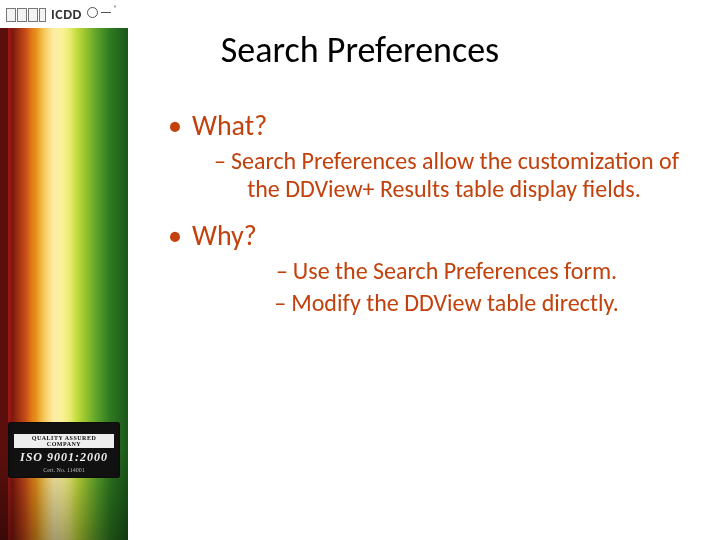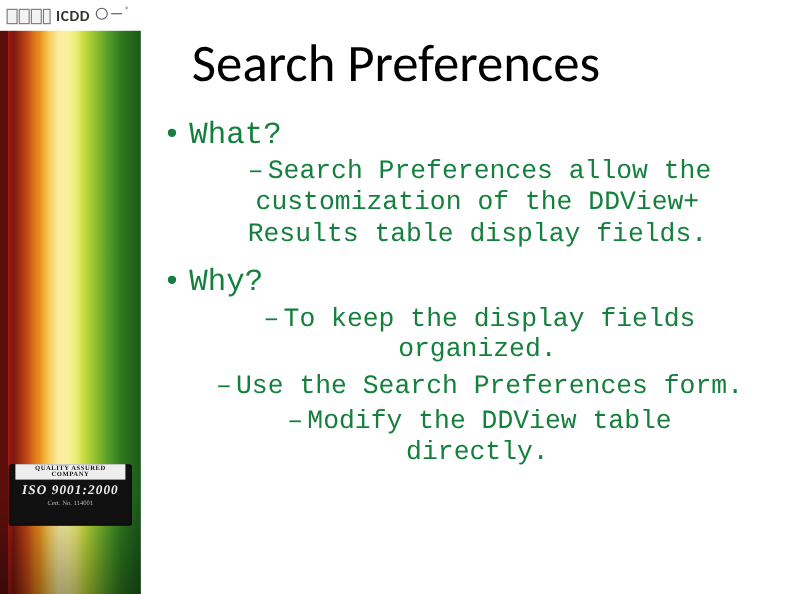--- a/index.html
+++ b/index.html
@@ -114,21 +114,21 @@
     position: absolute;
     left: 8px;
     bottom: 6px;
     width: 112px;
     height: 56px;
     background: #111;
     color: #eee;
     border-radius: 3px;
     text-align: center;
     font-family: "Times New Roman", serif;
-    padding-top: 0;
+    padding-top: 12px;
     box-sizing: border-box;
     box-shadow: 0 0 2px #000 inset;
   }
   .badge .top {
     background: #eee;
     color: #111;
     font-size: 6px;
     letter-spacing: 0.5px;
     padding: 1px 0;
     margin: 0 6px 2px 6px;
@@ -147,33 +147,32 @@
     color: #bbb;
   }
 
   
   .title {
     position: absolute;
     left: 0;
     right: 0;
     top: 28px;
     text-align: center;
-    font-size: 48px;
+    font-size: 36px;
     color: #000;
     font-weight: 400;
   }
 
   
   .body {
     position: absolute;
-    left: 148px;
+    left: 168px;
     top: 108px;
     right: 40px;
-    color: #15803d;
-    font-family: Liberation Mono, monospace;
+    color: #c2410c;
   }
   .l1 {
     font-size: 28px;
     margin-top: 14px;
     margin-bottom: 4px;
   }
   .l1 .bullet {
     display: inline-block;
     width: 24px;
   }
@@ -224,23 +223,20 @@
     <div class="l1">
       <span class="bullet">•</span><span>What?</span>
     </div>
     <div class="l2">
       <span class="dash">–</span><span>Search Preferences allow the customization of the DDView+ Results table display fields.</span>
     </div>
 
     <div class="l1">
       <span class="bullet">•</span><span>Why?</span>
     </div>
-    <div class="l2">
-      <span class="dash">–</span><span>To keep the display fields organized.</span>
-    </div>
 
     <div class="l2">
       <span class="dash">–</span><span>Use the Search Preferences form.</span>
     </div>
     <div class="l2">
       <span class="dash">–</span><span>Modify the DDView table directly.</span>
     </div>
   </div>
 
 </div>

